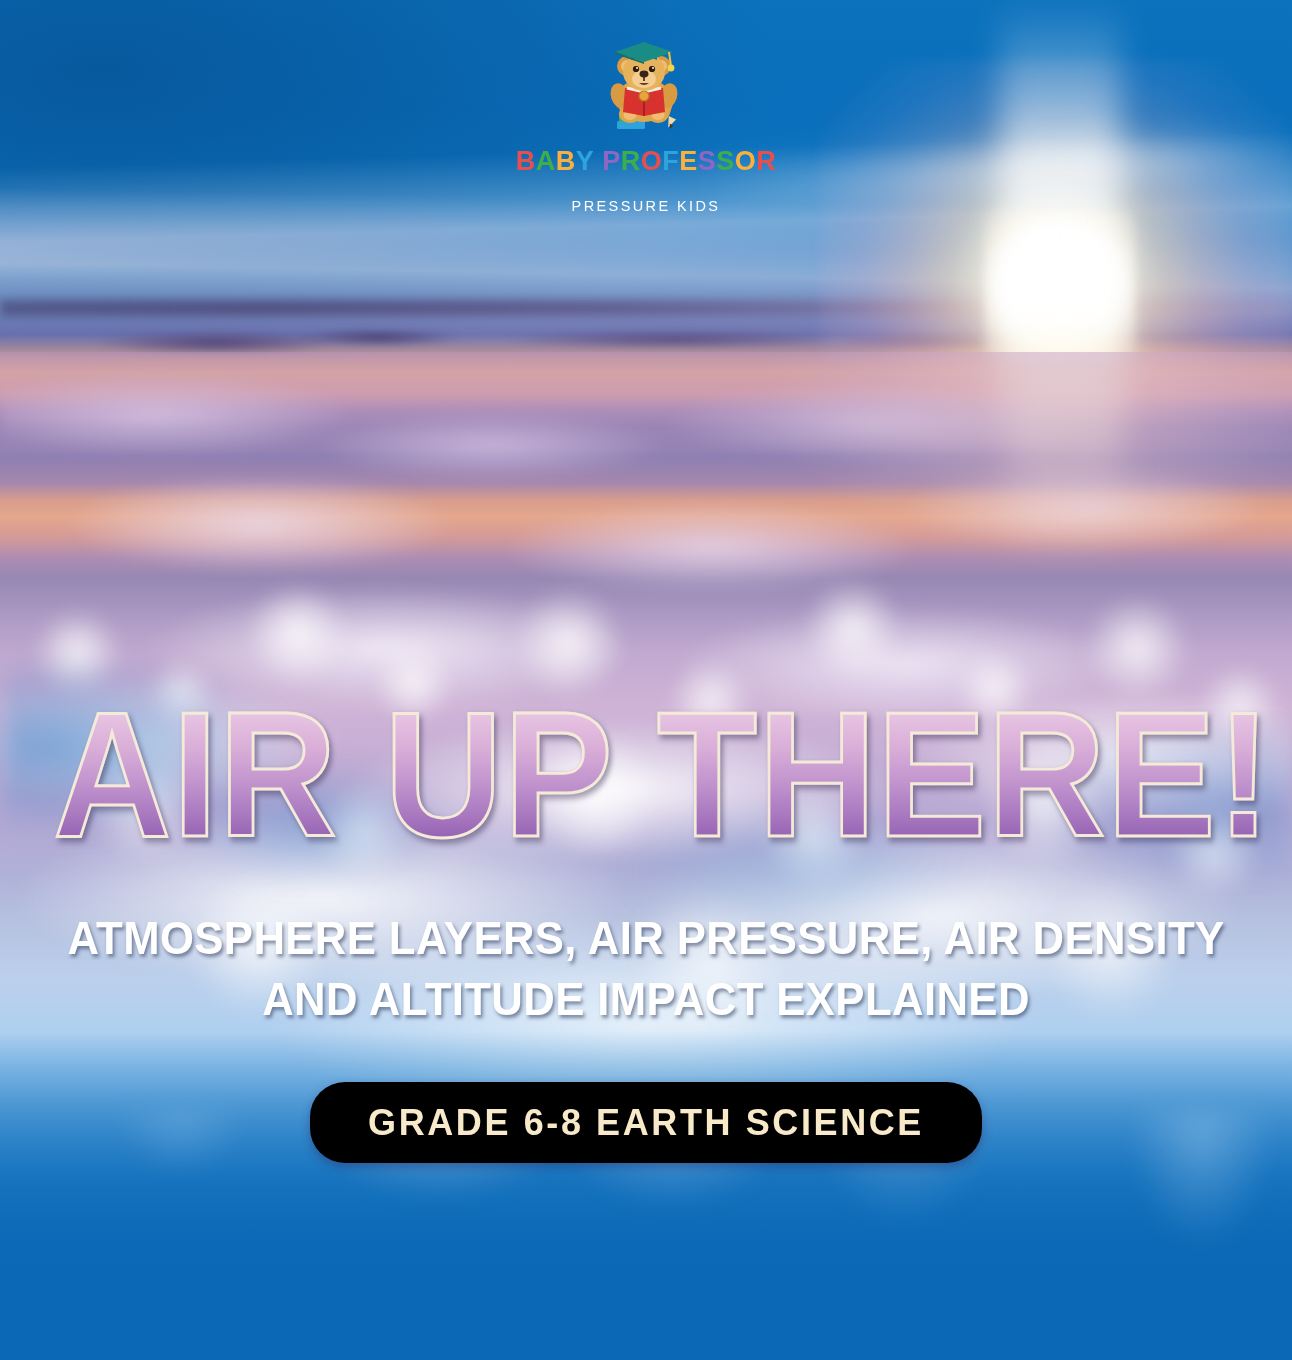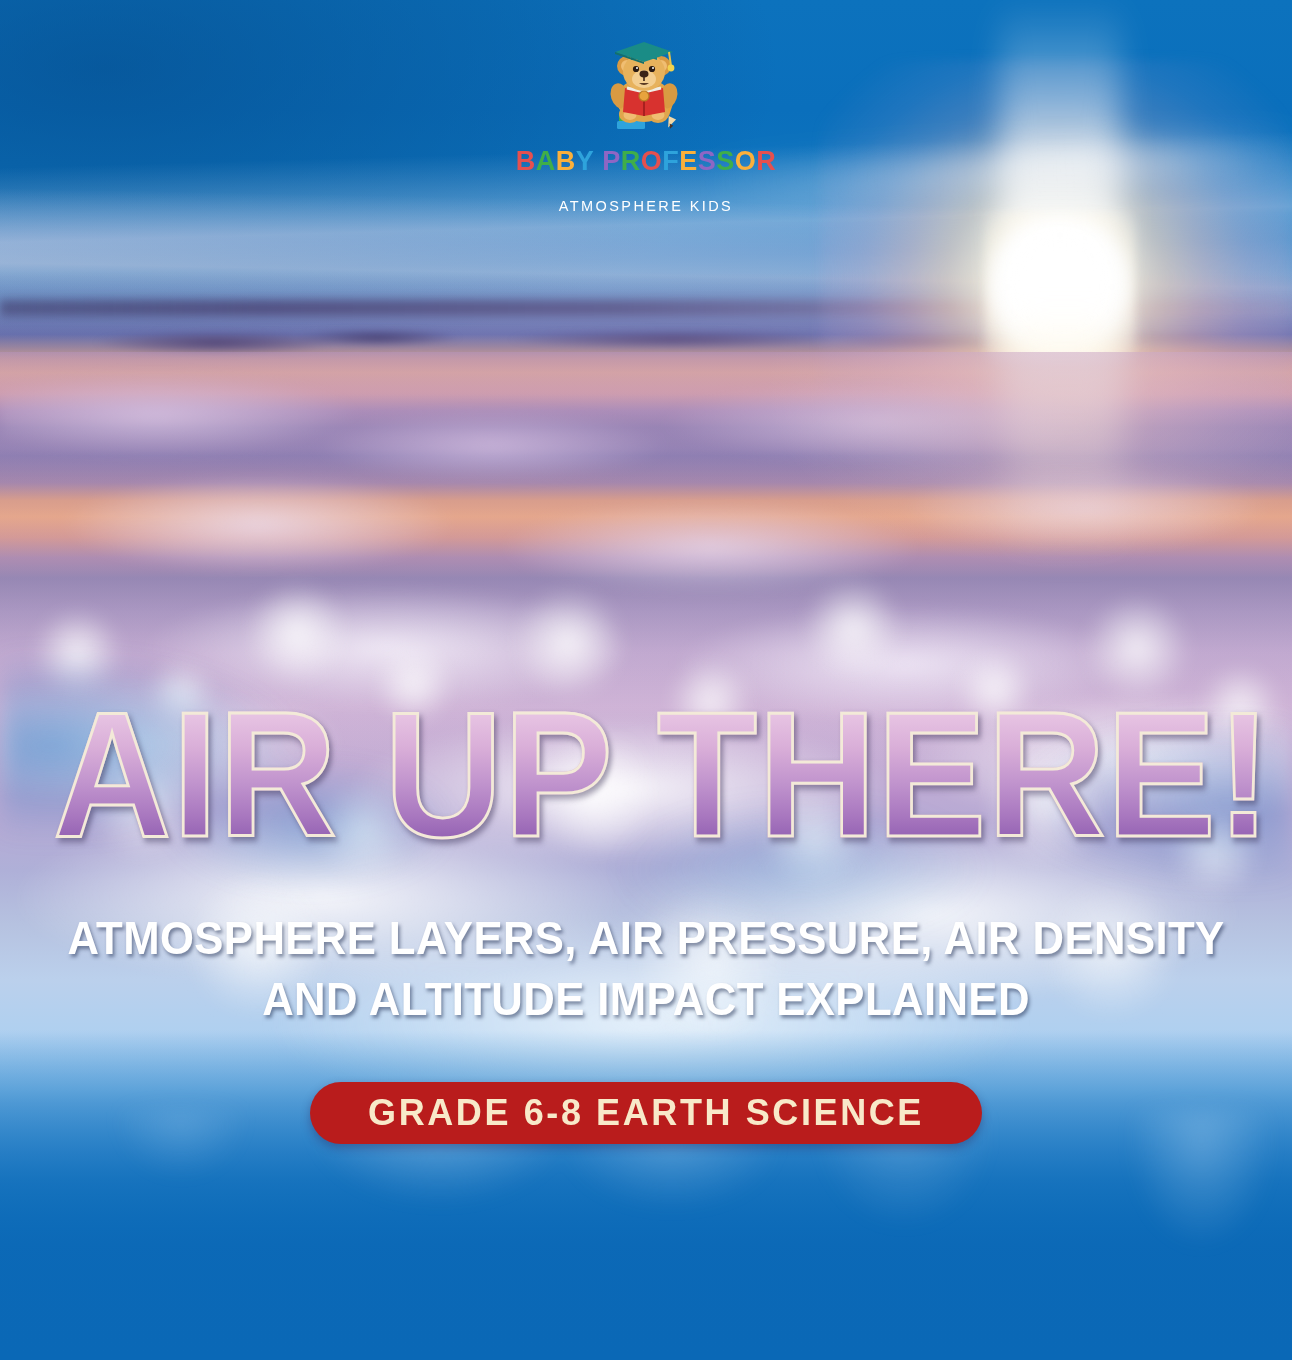--- a/index.html
+++ b/index.html
@@ -301,23 +301,23 @@
     letter-spacing: 0.4px;
     transform: scaleX(0.95);
     text-shadow: 2px 3px 4px rgba(26,40,76,0.50);
   }
   .subtitle .ln { display: block; white-space: nowrap; }
 
   
   .badge {
     position: absolute; left: 50%; top: 1082px;
     transform: translateX(-50%);
-    width: 672px; height: 62px;
+    width: 672px; height: 81px;
     border-radius: 35px;
-    background: #b91c1c;
+    background: #000000;
     display: flex; align-items: center; justify-content: center;
     box-shadow: 0 4px 10px rgba(40,24,76,0.35);
   }
   .badge-text {
     color: #F8E9C9;
     font-size: 36px;
     font-weight: bold;
     letter-spacing: 2.6px;
     white-space: nowrap;
     line-height: 1;
@@ -398,21 +398,21 @@
         <circle cx="50" cy="30" r="1" fill="#ffffff"></circle>
 
         <path d="M28 22 Q41 16 54 22 L54 13 Q41 9 28 13 Z" fill="#1E7F7A"></path>
         <polygon points="12,14 41,4 70,14 41,24" fill="#1A8C86"></polygon>
         <polygon points="12,14 41,24 41,26 12,16" fill="#14706B"></polygon>
         <path d="M66 14 L68 28" stroke="#E8C34A" stroke-width="2"></path>
         <circle cx="68" cy="30" r="3.4" fill="#F2D34F"></circle>
       </svg>
     </div>
     <div class="brand"><span style="color: rgb(229, 80, 79);">B</span><span style="color: rgb(63, 174, 73);">A</span><span style="color: rgb(251, 176, 59);">B</span><span style="color: rgb(46, 163, 220);">Y</span><span style="color: rgb(255, 255, 255);">&nbsp;</span><span style="color: rgb(142, 102, 196);">P</span><span style="color: rgb(63, 174, 73);">R</span><span style="color: rgb(229, 80, 79);">O</span><span style="color: rgb(46, 163, 220);">F</span><span style="color: rgb(251, 176, 59);">E</span><span style="color: rgb(142, 102, 196);">S</span><span style="color: rgb(63, 174, 73);">S</span><span style="color: rgb(251, 176, 59);">O</span><span style="color: rgb(229, 80, 79);">R</span></div>
-    <div class="brand-sub">ATMOSPHERE KIDS</div>
+    <div class="brand-sub">PRESSURE KIDS</div>
   </div>
 
   <div class="title-wrap">
     <div class="main-title">AIR UP THERE!</div>
   </div>
 
   <div class="subtitle">
     <span class="ln">ATMOSPHERE LAYERS, AIR PRESSURE, AIR DENSITY</span>
     <span class="ln">AND ALTITUDE IMPACT EXPLAINED</span>
   </div>

